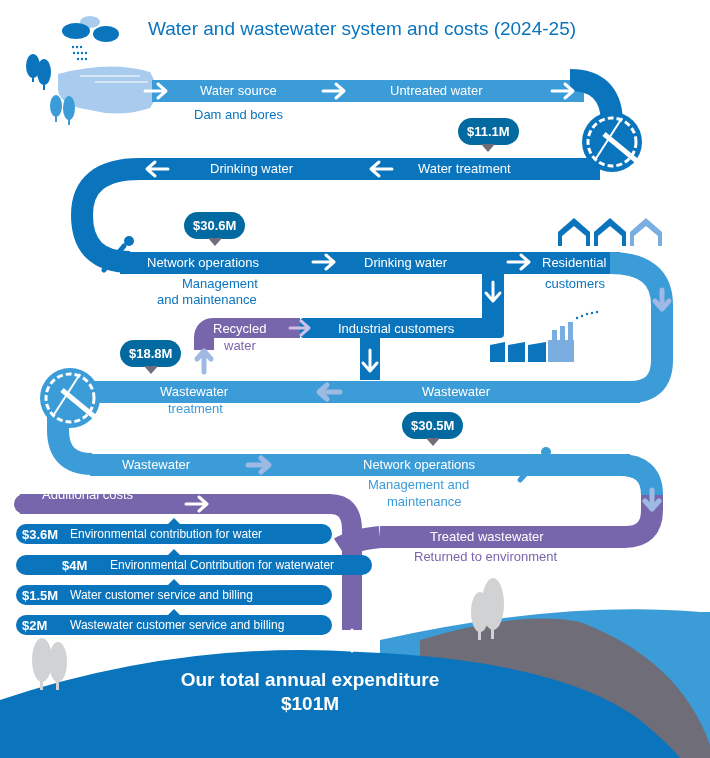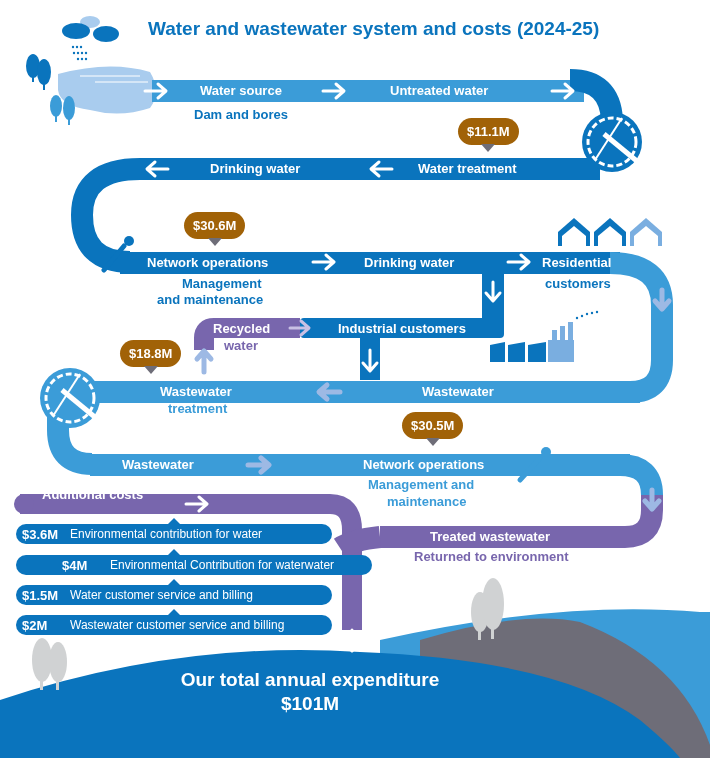--- a/index.html
+++ b/index.html
@@ -1,24 +1,24 @@
 <!DOCTYPE html>
 <html><head>
 <meta charset="utf-8">
 <style>
   html, body { margin: 0; padding: 0; background: #ffffff; }
   body { width: 710px; height: 758px; position: relative; overflow: hidden; font-family: "Liberation Sans", "DejaVu Sans", sans-serif; }
   svg.bg { position: absolute; left: 0; top: 0; }
-  .t { position: absolute; font-weight: bold; white-space: nowrap; }
+  .t { position: absolute; font-weight: normal; white-space: nowrap; }
   .title { left: 148px; top: 18px; font-size: 19px; color: #0a74bd; }
   .w { color: #ffffff; font-size: 13px; }
   .sub-blue { color: #0a74bd; font-size: 13px; text-align: center; }
   .sub-light { color: #3b9cd8; font-size: 13px; text-align: center; }
   .sub-purple { color: #7866ad; font-size: 13px; }
-  .bubble { position: absolute; background: #a16207; color: #fff; font-weight: bold; font-size: 13px; border-radius: 14px; padding: 6px 9px; }
+  .bubble { position: absolute; background: #0369a1; color: #fff; font-weight: bold; font-size: 13px; border-radius: 14px; padding: 6px 9px; }
   .bubble::after { content: ""; position: absolute; left: 50%; bottom: -7px; margin-left: -7px; border-left: 7px solid transparent; border-right: 7px solid transparent; border-top: 8px solid #6e6d78; }
   .cost-row { position: absolute; left: 16px; width: 316px; height: 20px; background: #0a74bd; border-radius: 10px; color: #fff; font-size: 12px; display: flex; align-items: center; }
   .cost-row .amt { font-weight: bold; font-size: 13px; padding-left: 6px; width: 48px; }
   .cost-row .lbl { white-space: nowrap; }
   .cost-row::before { content: ""; position: absolute; left: 152px; top: -6px; border-left: 6px solid transparent; border-right: 6px solid transparent; border-bottom: 6px solid #0a74bd; }
   .total { position: absolute; left: 0; width: 620px; top: 668px; text-align: center; color: #fff; font-weight: bold; font-size: 19px; line-height: 24px; }
 </style>
 </head>
 <body>
 

